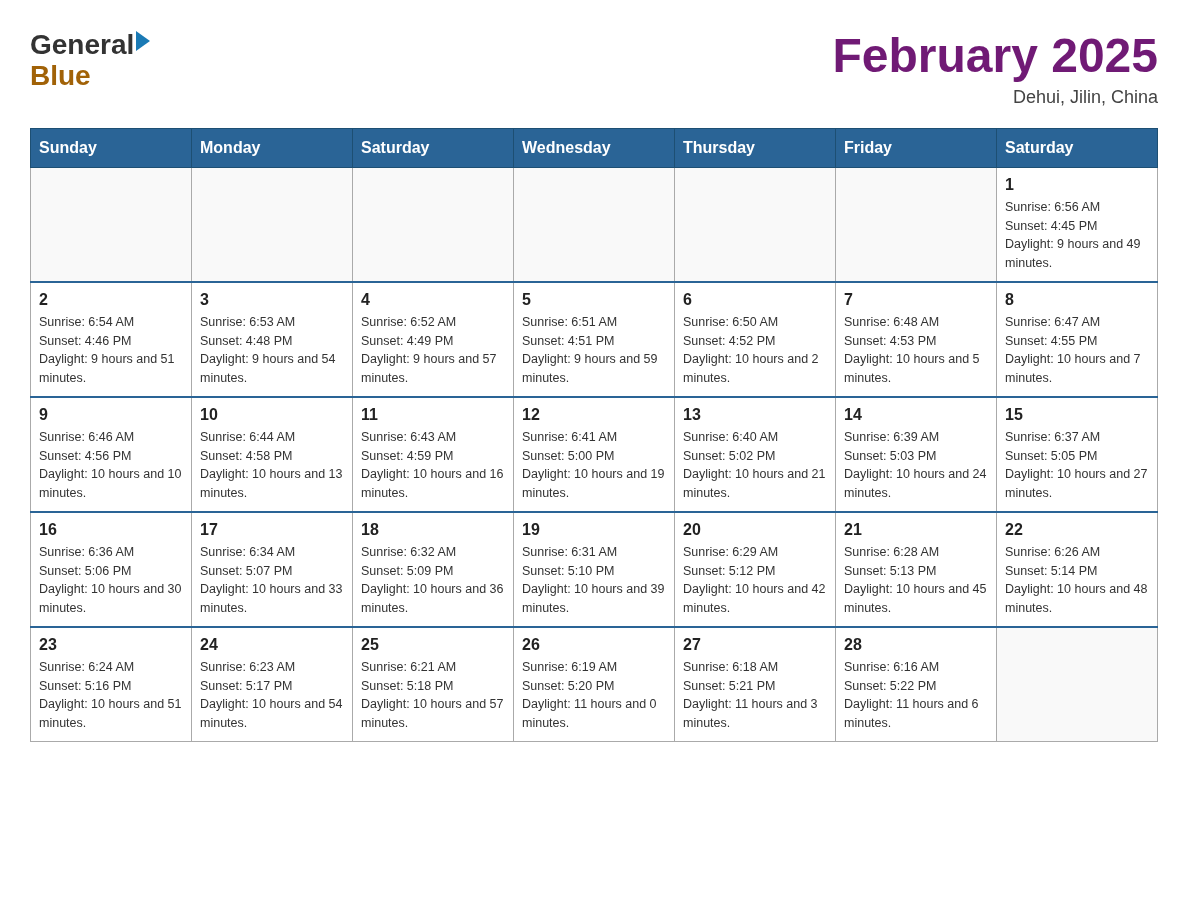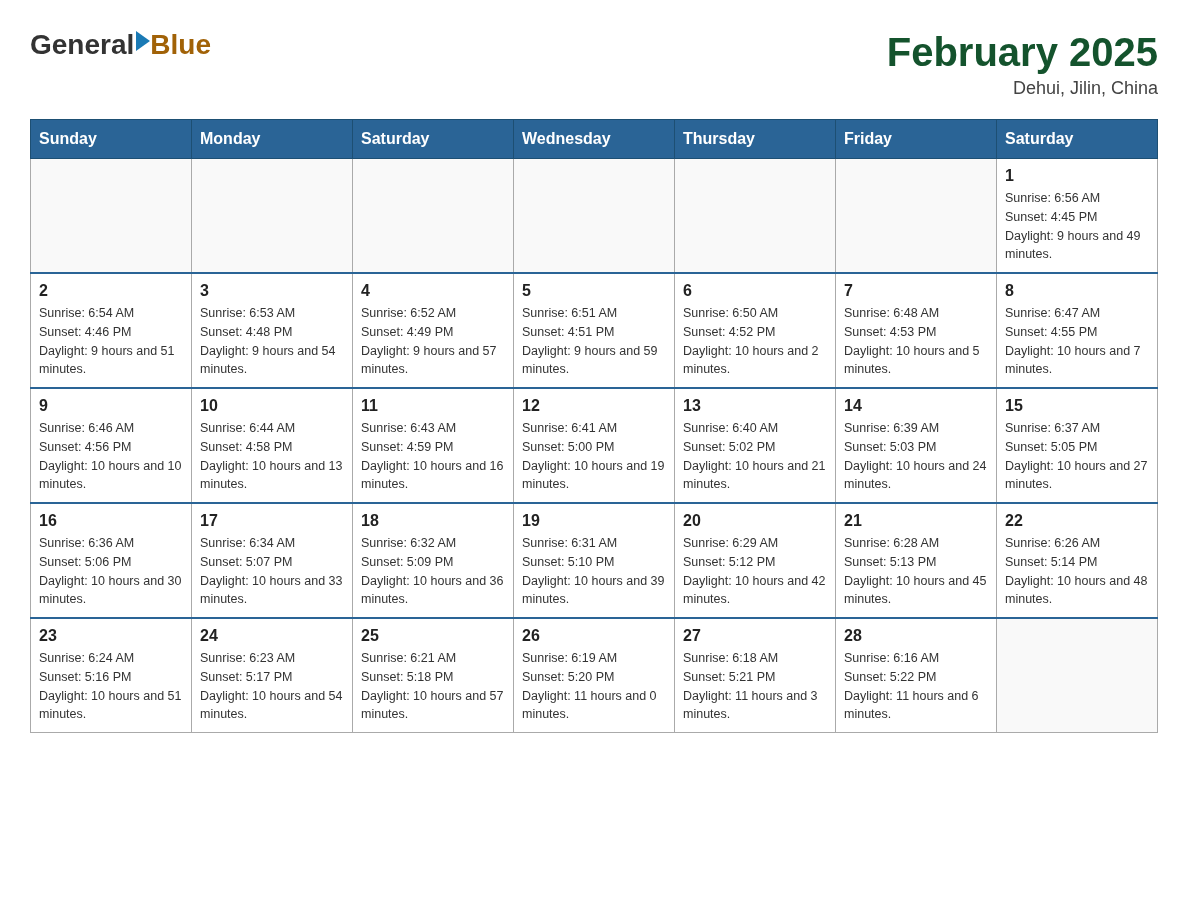--- a/index.html
+++ b/index.html
@@ -37,23 +37,23 @@
       border-left: 14px solid #1a7ab5;
       border-top: 10px solid transparent;
       border-bottom: 10px solid transparent;
       margin-left: 2px;
       margin-top: -8px;
     }
     .title-block {
       text-align: right;
     }
     .month-title {
-      font-size: 40px;
-      font-weight: bold;
-      color: #14532d;
+      font-size: 48px;
+      font-weight: bold;
+      color: #701a75;
       line-height: 1.1;
     }
     .location {
       font-size: 18px;
       color: #444;
       margin-top: 4px;
     }
     .calendar {
       width: 100%;
       border-collapse: collapse;
@@ -94,21 +94,21 @@
     }
     .row-divider td {
       border-top: 2px solid #2a6496;
     }
   </style>
 </head>
 <body>
 
 <div class="header">
   <div class="logo">
-    <div style="display:flex; line-height:1.1;">
+    <div style="display:flex; flex-direction:column; line-height:1.1;">
       <div style="display:flex; align-items:center;">
         <span class="logo-text-general">General</span>
         <div class="logo-arrow"></div>
       </div>
       <span class="logo-text-blue">Blue</span>
     </div>
   </div>
   <div class="title-block">
     <div class="month-title">February 2025</div>
     <div class="location">Dehui, Jilin, China</div>

